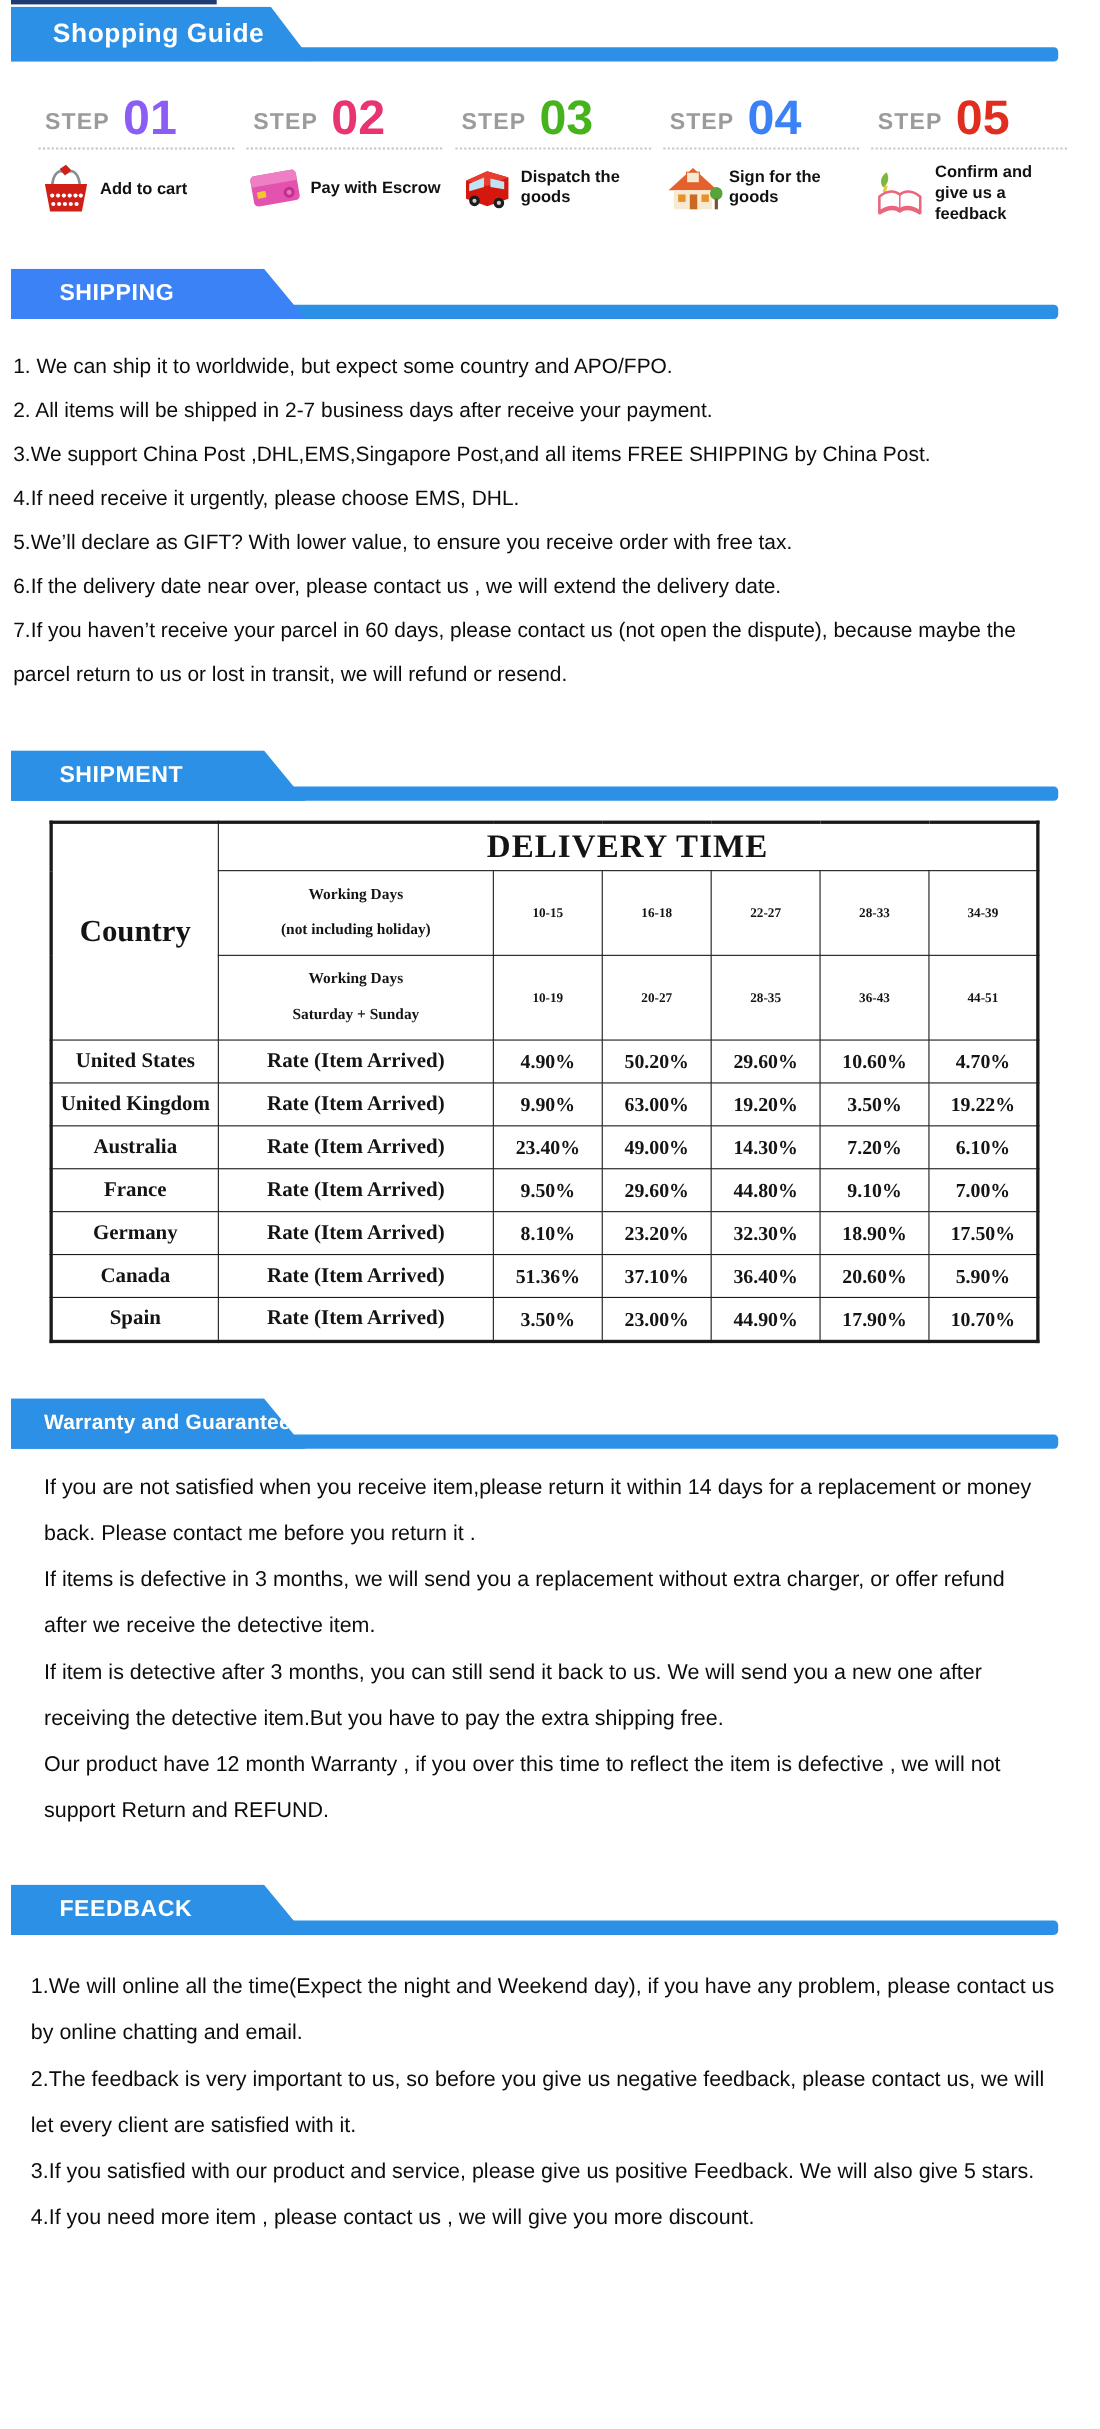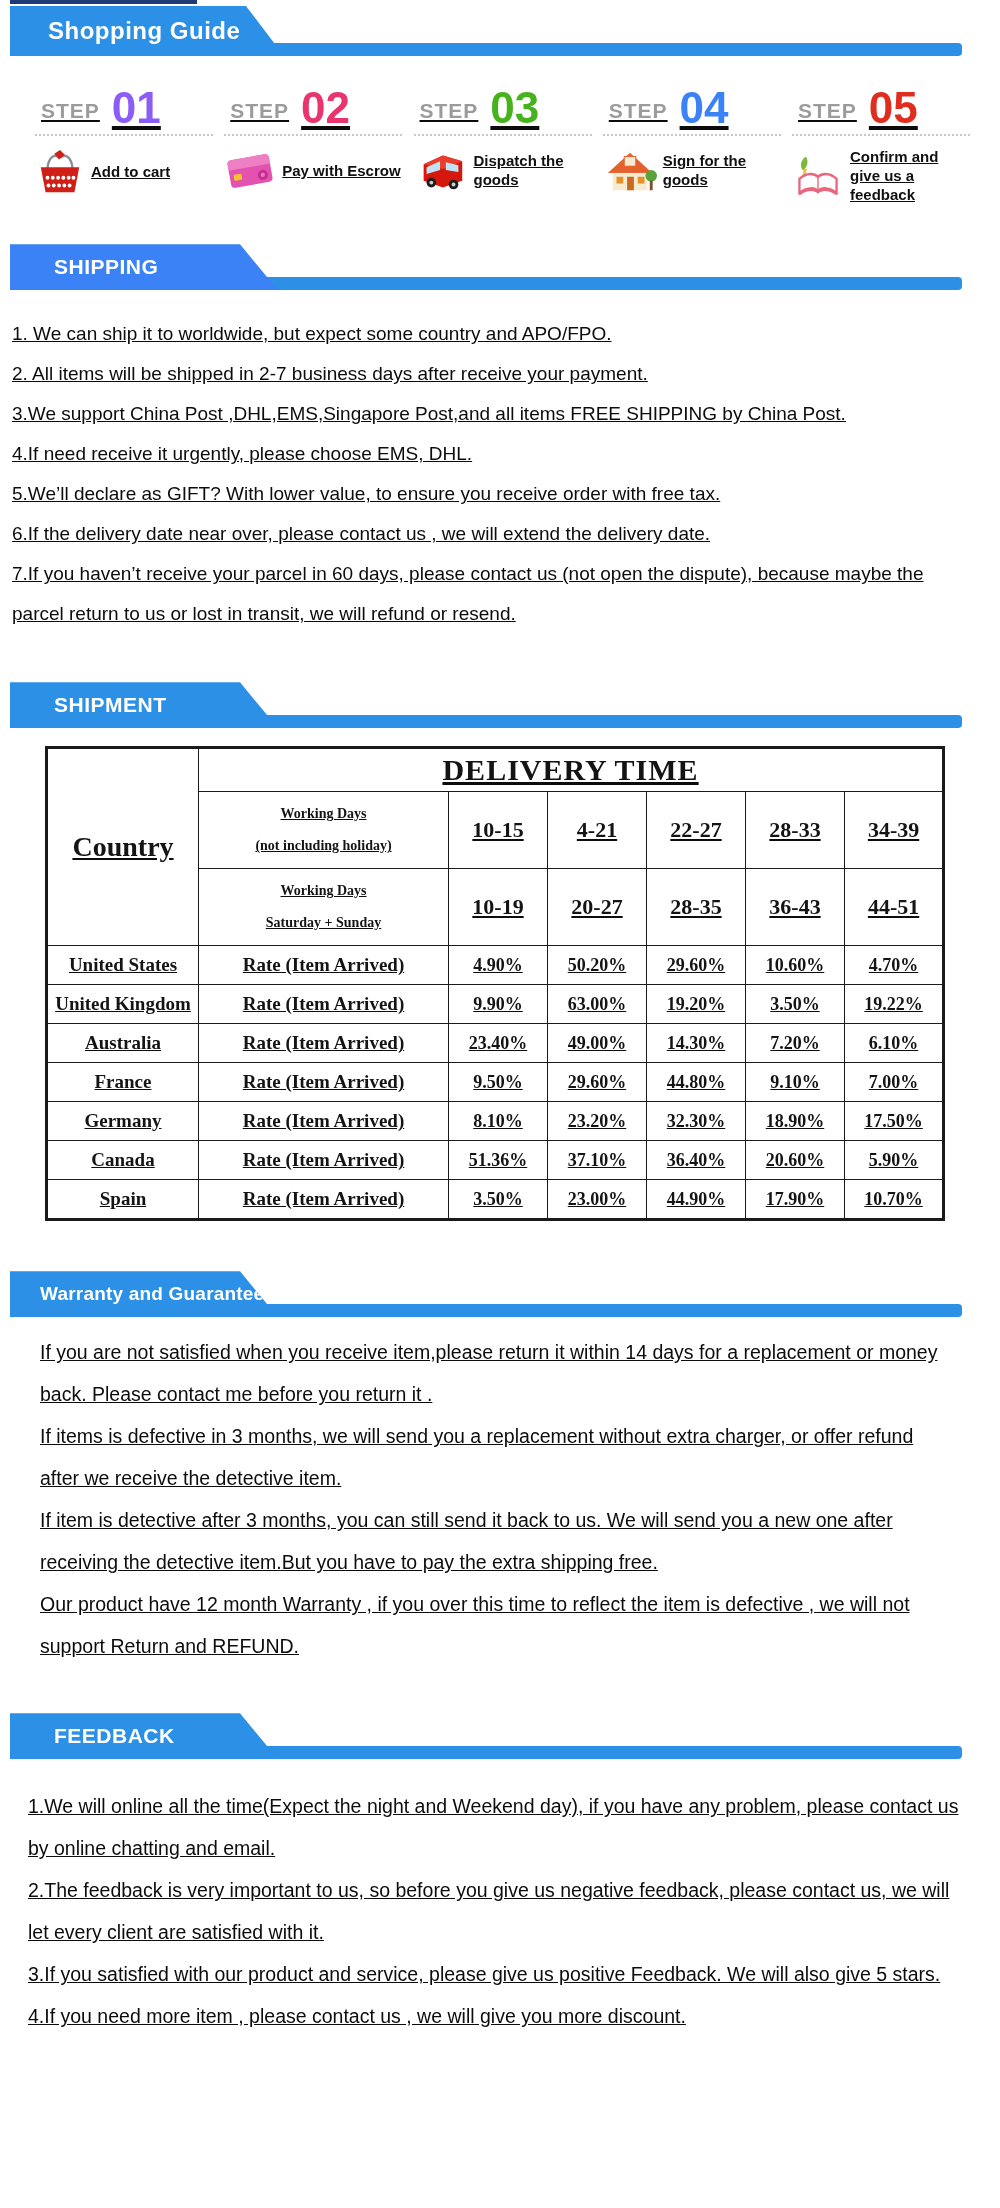--- a/index.html
+++ b/index.html
@@ -1,17 +1,17 @@
 <!DOCTYPE html>
 <html><head>
 <meta charset="utf-8">
 <style>
   html,body{margin:0;padding:0;background:#fff;}
   .page{position:relative;width:1000px;height:2208px;background:#fff;overflow:hidden;
-        font-family:"Liberation Sans",sans-serif;color:#0c0c0c;text-decoration:underline;}
+        font-family:"Liberation Sans",sans-serif;color:#0c0c0c;}
   .top-strip{position:absolute;left:10px;top:0;width:187px;height:4px;background:#1f3a75;}
 
   
   .banner{position:relative;margin-left:10px;margin-right:38px;height:46px;}
   .banner .ext{position:absolute;left:0;right:0;bottom:0;height:13px;border-radius:0 4px 4px 0;background:#2b90e6;}
   .banner .tab{position:absolute;left:0;top:0;height:100%;width:268px;box-sizing:border-box;
                background:#2b90e6;color:#fff;display:flex;align-items:center;padding-left:44px;
                clip-path:polygon(0 0,calc(100% - 38px) 0,100% 100%,0 100%);
                font-weight:bold;letter-spacing:.5px;}
   .banner.b-guide{height:50px;margin-top:6px;}
@@ -41,21 +41,21 @@
   
   table.delivery{border-collapse:collapse;margin:18px 0 0 45px;width:900px;table-layout:fixed;
                  font-family:"Liberation Serif",serif;font-weight:bold;color:#141414;
                  border:3px solid #1a1a1a;}
   table.delivery td{border:1.5px solid #1a1a1a;text-align:center;vertical-align:middle;
                     overflow:hidden;padding:0;}
   td.cell-title{font-size:30px;letter-spacing:1px;height:42px;}
   td.cell-country-hdr{font-size:28px;}
   td.cell-desc{text-align:left;padding:4px 4px 4px 8px;font-size:14px;height:76px;}
   td.cell-desc span{display:block;line-height:32px;}
-  td.cell-range{font-size:22px;}
+  td.cell-range{font-size:12px;}
   td.cell-cname{text-align:left;padding-left:6px;font-size:19px;white-space:nowrap;height:38px;}
   td.cell-rate{text-align:left;padding-left:8px;font-size:19px;white-space:nowrap;}
   td.cell-val{font-size:18px;}
 </style>
 </head>
 <body>
 
 <div class="page">
 
   <div class="top-strip" style="background-color: rgb(31, 58, 117);"></div>
@@ -213,21 +213,21 @@
       <tr>
         <td rowspan="3" class="cell-country-hdr">Country</td>
         <td colspan="6" class="cell-title">DELIVERY TIME</td>
       </tr>
       <tr>
         <td class="cell-desc">
           <span>Working Days</span>
           <span>(not including holiday)</span>
         </td>
         <td class="cell-range">10-15</td>
-        <td class="cell-range">4-21</td>
+        <td class="cell-range">16-18</td>
         <td class="cell-range">22-27</td>
         <td class="cell-range">28-33</td>
         <td class="cell-range">34-39</td>
       </tr>
       <tr>
         <td class="cell-desc">
           <span>Working Days</span>
           <span>Saturday + Sunday</span>
         </td>
         <td class="cell-range">10-19</td>

